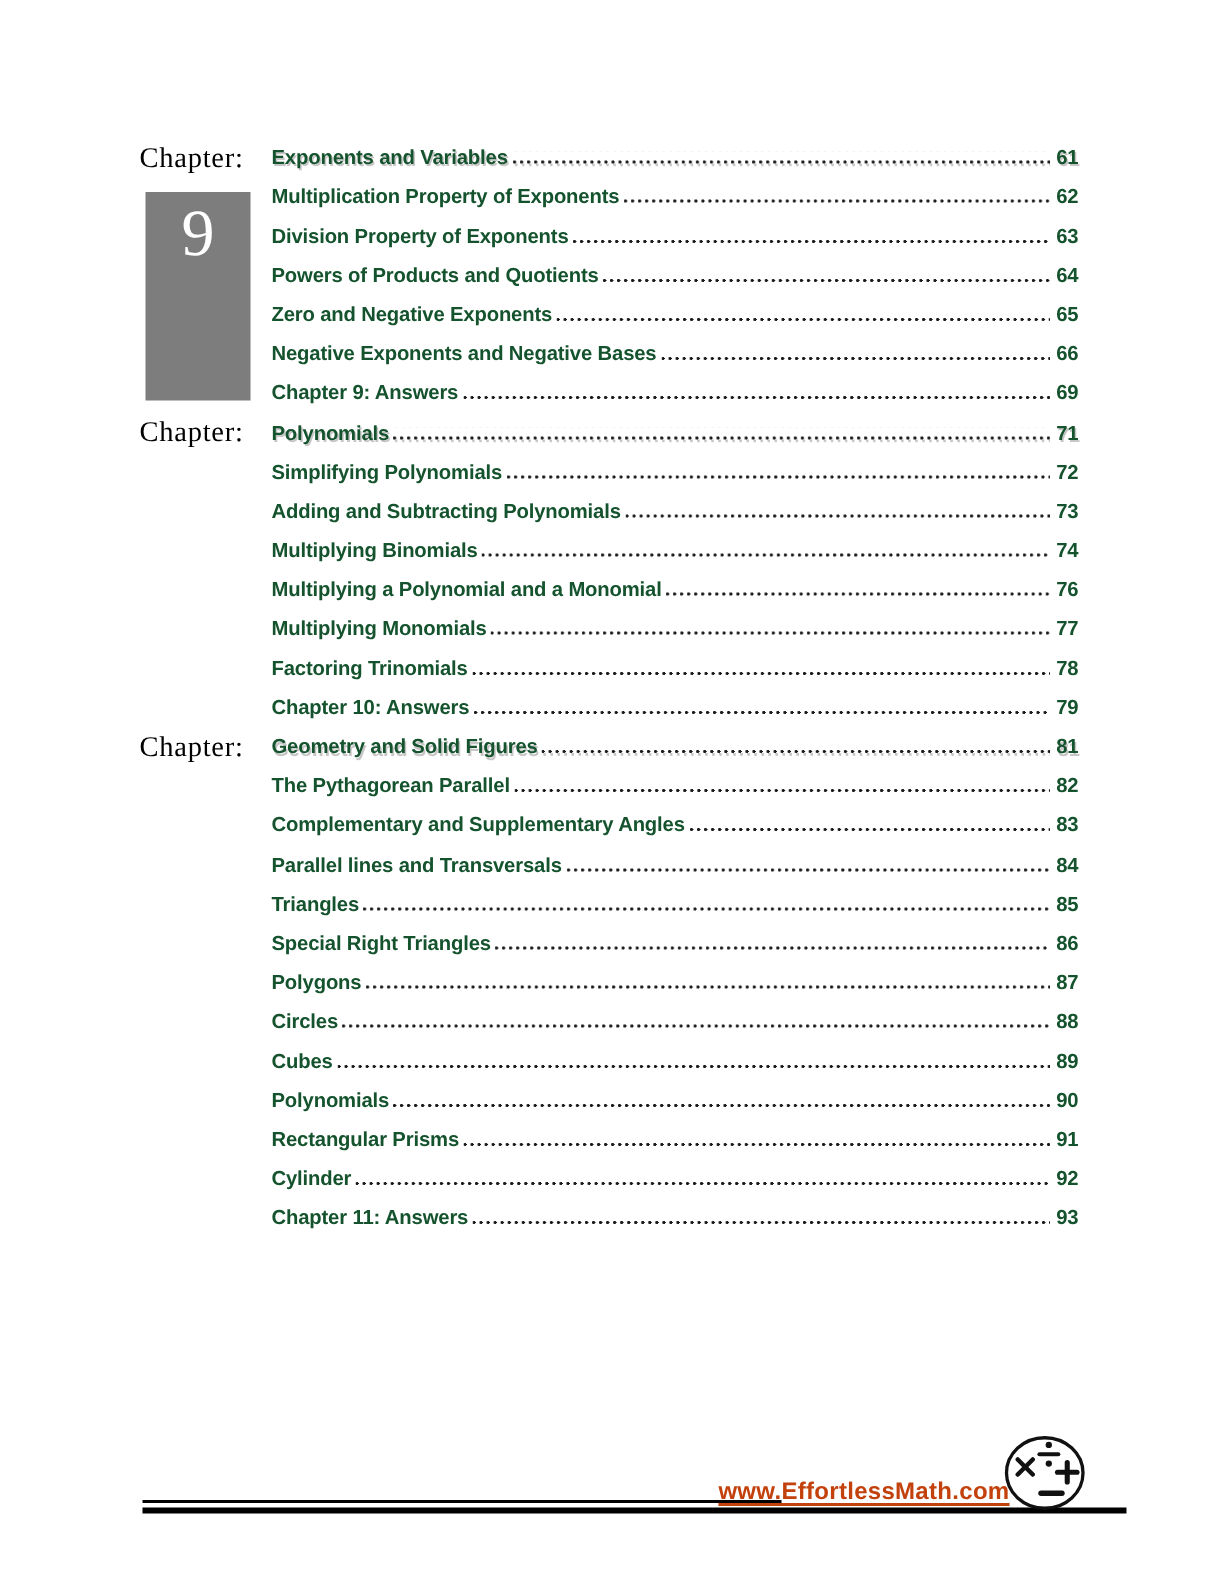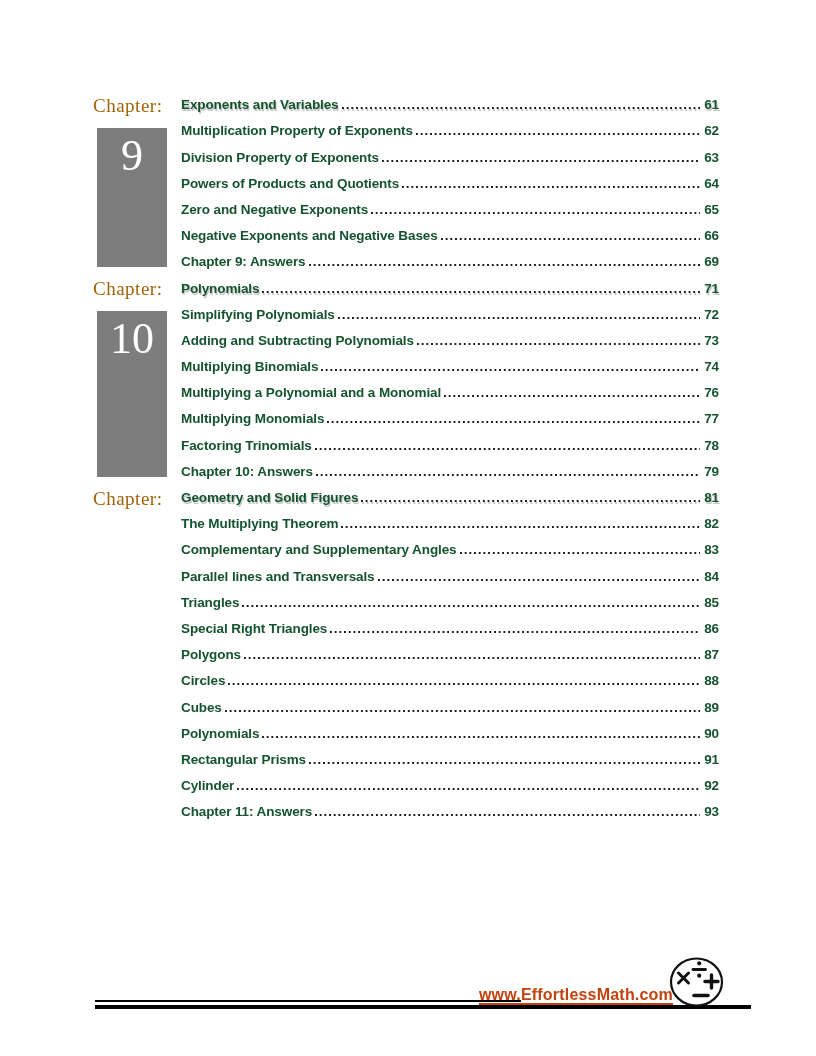--- a/index.html
+++ b/index.html
@@ -23,21 +23,21 @@
   .chapter-group { display: flex; }
   .left-col {
     width: 86px;
     flex-shrink: 0;
     display: flex;
     flex-direction: column;
   }
   .chapter-label {
     font-family: "Liberation Serif", serif;
     font-size: 19px;
-    color: #a16207;
+    color: #000000;
     letter-spacing: 0.5px;
     height: 30px;
     line-height: 32px;
     margin-left: -2px;
     white-space: nowrap;
   }
   .chapter-box {
     flex: 1;
     margin: 8px 14px 6px 2px;
     background: #7d7d7d;
@@ -161,21 +161,20 @@
           <div class="toc-row">
             <span class="toc-title">Chapter 9: Answers</span>
             <span class="leader"></span>
             <span class="toc-page">69</span>
           </div>
         </div>
       </div>
       <div class="chapter-group">
         <div class="left-col">
           <div class="chapter-label">Chapter:</div>
-          <div class="chapter-box"><span class="chapter-number">10</span></div>
         </div>
         <div class="rows">
           <div class="toc-row row-head">
             <span class="toc-title">Polynomials</span>
             <span class="leader"></span>
             <span class="toc-page">71</span>
           </div>
           <div class="toc-row">
             <span class="toc-title">Simplifying Polynomials</span>
             <span class="leader"></span>
@@ -217,21 +216,21 @@
         <div class="left-col">
           <div class="chapter-label">Chapter:</div>
         </div>
         <div class="rows">
           <div class="toc-row row-head">
             <span class="toc-title">Geometry and Solid Figures</span>
             <span class="leader"></span>
             <span class="toc-page">81</span>
           </div>
           <div class="toc-row">
-            <span class="toc-title">The Multiplying Theorem</span>
+            <span class="toc-title">The Pythagorean Parallel</span>
             <span class="leader"></span>
             <span class="toc-page">82</span>
           </div>
           <div class="toc-row">
             <span class="toc-title">Complementary and Supplementary Angles</span>
             <span class="leader"></span>
             <span class="toc-page">83</span>
           </div>
           <div class="toc-row">
             <span class="toc-title">Parallel lines and Transversals</span>

